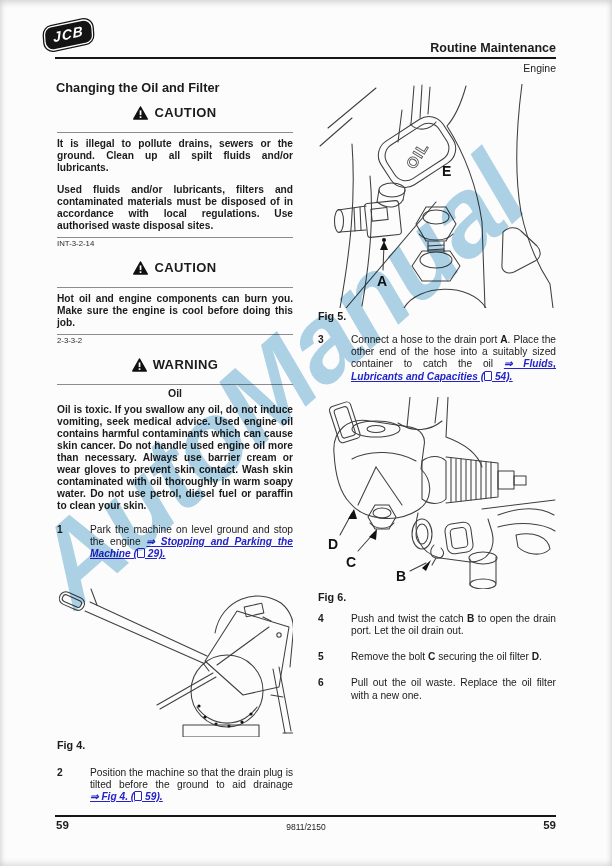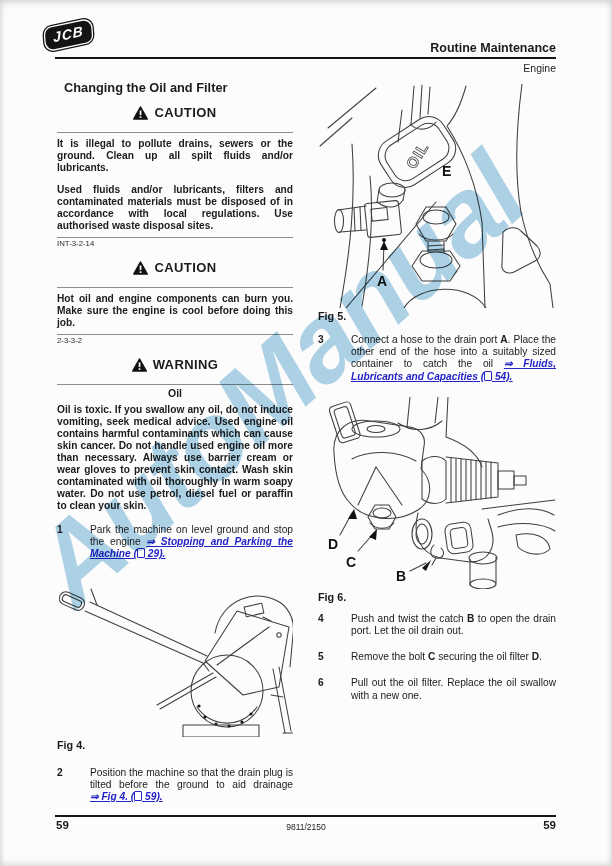--- a/index.html
+++ b/index.html
@@ -8,21 +8,21 @@
         box-shadow:inset 0 3px 6px rgba(0,0,0,.14), inset 0 -3px 6px rgba(0,0,0,.10);}
 
   
   .logo{position:absolute;left:45px;top:24px;transform:rotate(-12deg);z-index:2;}
   .logo-face{background:#141414;color:#fff;font-style:italic;font-weight:bold;font-size:14px;
              letter-spacing:1px;padding:2px 8px 4px;border-radius:6px 9px 6px 9px;transform:skewX(-8deg);
              box-shadow:0 0 0 1.3px #fff, 0 0 0 2.6px #141414;}
   .hdr-title{position:absolute;top:41px;left:56px;width:500px;text-align:right;font-size:12.5px;font-weight:bold;}
   .hdr-rule{position:absolute;top:57px;left:55px;width:501px;height:2px;background:#161616;}
   .hdr-sub{position:absolute;top:62px;left:56px;width:500px;text-align:right;font-size:10.5px;}
-  .page-title{position:absolute;top:80px;left:64px;font-size:12.8px;font-weight:bold;}
+  .page-title{position:absolute;top:80px;left:56px;font-size:12.8px;font-weight:bold;}
 
   
   .col-l{position:absolute;left:57px;top:105px;width:236px;}
   .col-r{position:absolute;left:318px;top:84px;width:238px;}
 
   
   .notice{margin-bottom:12px;}
   .notice-head{display:flex;align-items:center;justify-content:center;gap:6px;
                font-size:13px;font-weight:bold;letter-spacing:.4px;
                padding-bottom:12px;border-bottom:1px solid #8c8c8c;}
@@ -288,21 +288,21 @@
     <div class="step m-t10">
       <span class="step-num">4</span>
       <span><span>Push and twist the catch </span><span class="b">B</span><span> to open the drain port. Let the oil drain out.</span></span>
     </div>
     <div class="step">
       <span class="step-num">5</span>
       <span><span>Remove the bolt </span><span class="b">C</span><span> securing the oil filter </span><span class="b">D</span><span>.</span></span>
     </div>
     <div class="step">
       <span class="step-num">6</span>
-      <span><span>Pull out the oil filter. Replace the oil swallow with a new one.</span></span>
+      <span><span>Pull out the oil waste. Replace the oil filter with a new one.</span></span>
     </div>
   </div>
 
   <div class="watermark">AutoManual</div>
 
   <div class="ftr-rule"></div>
   <div class="ftr-left">59</div>
   <div class="ftr-center">9811/2150</div>
   <div class="ftr-right">59</div>
 

